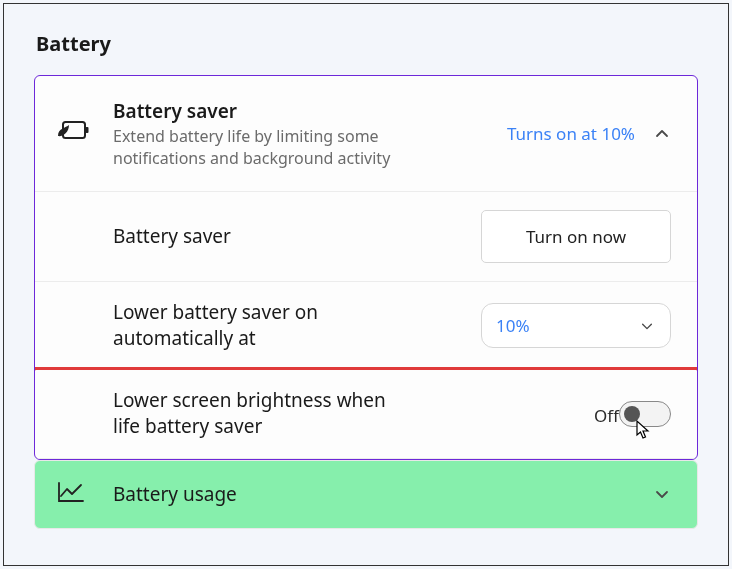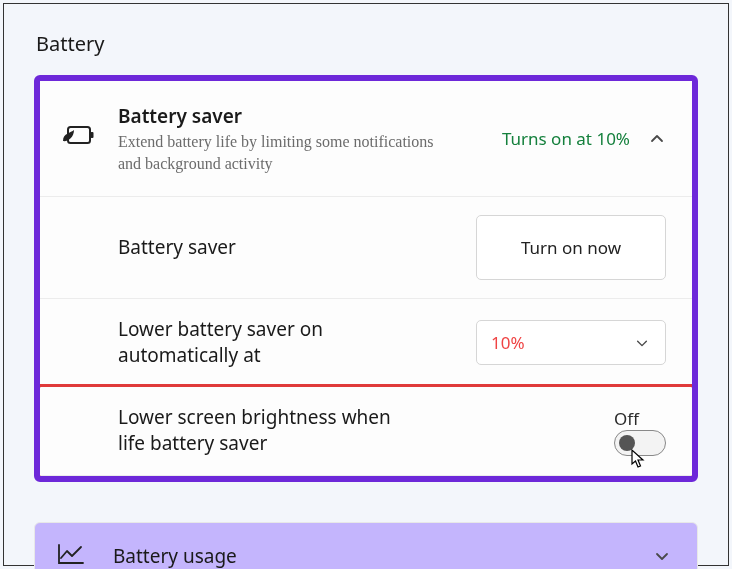--- a/index.html
+++ b/index.html
@@ -11,28 +11,28 @@
       padding: 3px;
     }
     .outer {
       border: 1px solid #333;
       height: 100%;
       padding: 26px 30px 20px 30px;
       background: #f3f6fb;
     }
     .page-title {
       font-size: 20px;
-      font-weight: 400;
+      font-weight: 700;
       color: #1a1a1a;
       margin-bottom: 18px;
       margin-left: 2px;
     }
     .card {
       background: #fdfdfd;
-      border: 6px solid #6d28d9;
+      border: 1px solid #6d28d9;
       border-radius: 6px;
       overflow: hidden;
     }
     .row {
       display: flex;
       align-items: center;
       padding: 18px 26px 18px 22px;
       border-bottom: 1px solid #ececec;
       min-height: 78px;
     }
@@ -53,58 +53,57 @@
       font-size: 19px;
       font-weight: 600;
       color: #1a1a1a;
       margin-bottom: 2px;
     }
     .body-col .desc {
       font-size: 16px;
       color: #6b6b6b;
       line-height: 1.35;
       max-width: 320px;
-      font-family: Liberation Serif, serif;
     }
     .sub-label {
       font-size: 19px;
       color: #1a1a1a;
       max-width: 300px;
       line-height: 1.35;
     }
     .trail-col {
       display: flex;
       align-items: center;
       gap: 18px;
       flex-shrink: 0;
     }
     .status-text {
       font-size: 17px;
-      color: #15803d;
+      color: #3b82f6;
     }
     .chev { width: 18px; height: 18px; display:flex; align-items:center; justify-content:center; }
     .chev svg { stroke: #4a4a4a; }
     .btn {
       background: #fff;
       border: 1px solid #d6d6d6;
       border-radius: 5px;
-      padding: 20px 22px;
+      padding: 14px 22px;
       font-size: 17px;
       color: #222;
       min-width: 190px;
       text-align: center;
       cursor: pointer;
     }
     .select {
       background: #fff;
       border: 1px solid #d6d6d6;
-      border-radius: 5px;
+      border-radius: 12px;
       padding: 10px 14px;
       font-size: 17px;
-      color: #ef4444;
+      color: #3b82f6;
       min-width: 190px;
       display: flex;
       align-items: center;
       justify-content: space-between;
       cursor: pointer;
     }
     .toggle {
       position: relative;
       width: 52px;
       height: 26px;
@@ -125,45 +124,43 @@
       position: relative;
     }
     .highlight {
       position: absolute;
       left: -3px; right: -3px; top: -3px; bottom: -3px;
       border: 3px solid #e03a3a;
       border-radius: 4px;
       pointer-events: none;
     }
     .usage-card {
-      background: #c4b5fd;
+      background: #86efac;
       border: 1px solid #e8e8e8;
       border-radius: 6px;
       padding: 20px 26px 20px 22px;
       display: flex;
       align-items: center;
-      margin-top: 40px;
     }
     .usage-title {
       font-size: 19px;
       color: #1a1a1a;
       flex: 1;
     }
     .cursor {
       position: absolute;
       right: 16px;
       bottom: -12px;
       width: 20px; height: 20px;
       pointer-events: none;
     }
     .indent { padding-left: 78px; }
     .toggle-group {
       display: flex;
-      align-items: flex-start;
-      flex-direction: column;
+      align-items: flex-end;
     }
     .toggle-state {
       font-size: 17px;
       color: #2a2a2a;
     }
   </style>
 </head>
 <body>
 
 <div class="outer">

